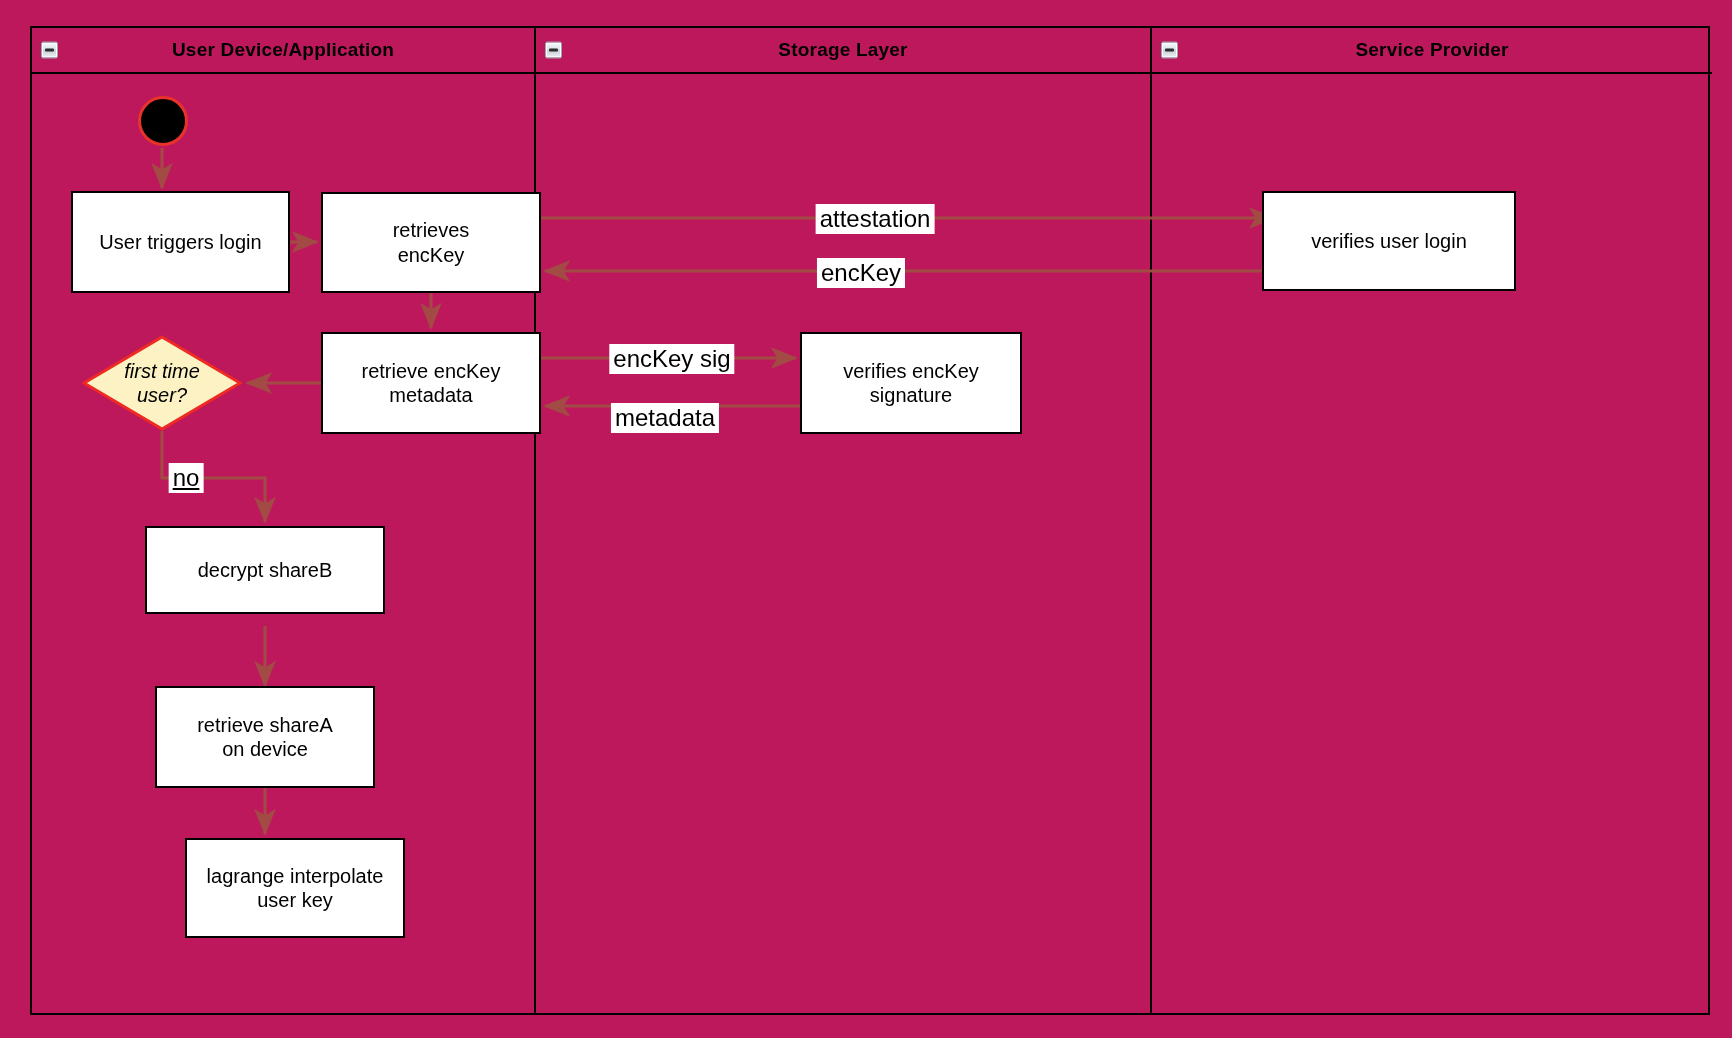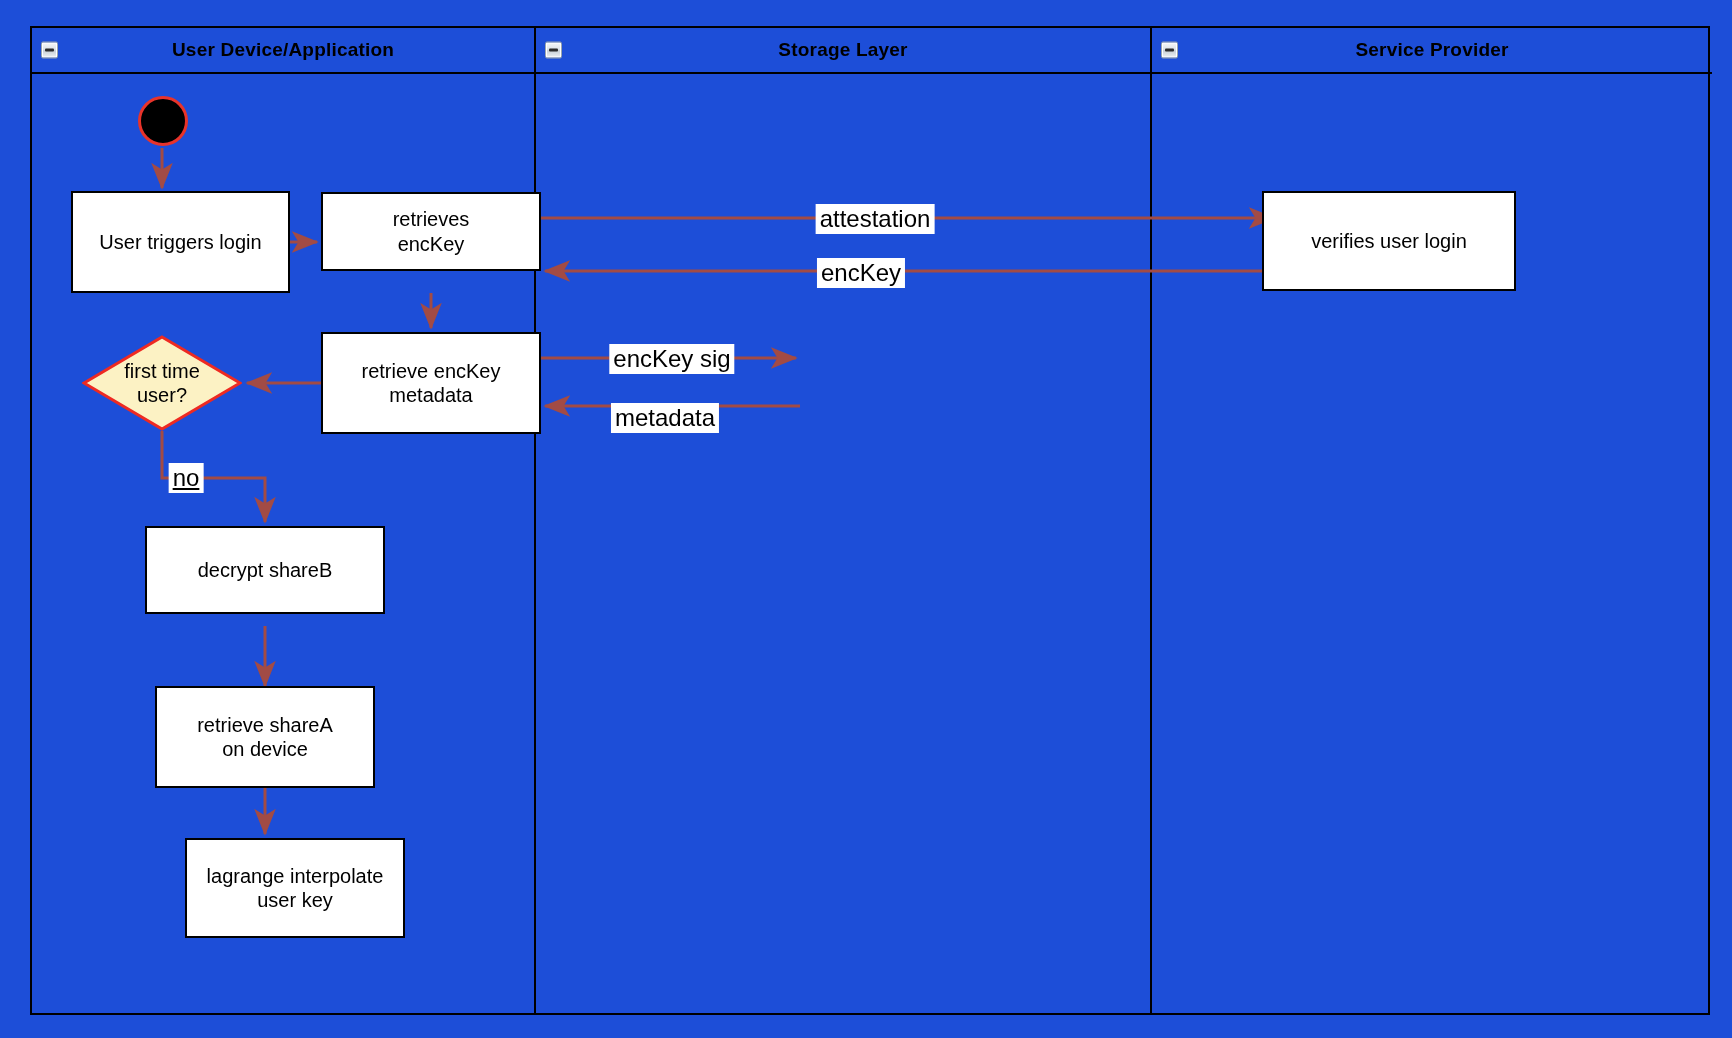--- a/index.html
+++ b/index.html
@@ -5,21 +5,21 @@
   html, body {
     margin: 0;
     padding: 0;
     background: #ffffff;
     font-family: "Liberation Sans", sans-serif;
   }
   #canvas {
     position: relative;
     width: 1732px;
     height: 1038px;
-    background: #1d4ed8;
+    background: #be185d;
     overflow: hidden;
   }
   
   .pool {
     position: absolute;
     left: 30px;
     top: 26px;
     width: 1680px;
     height: 989px;
     border: 2px solid #000000;
@@ -92,20 +92,21 @@
   }
   .start-node {
     position: absolute;
     box-sizing: border-box;
     border-radius: 50%;
     background: #000000;
     border: 3px solid #e8332a;
   }
   .decision {
     position: absolute;
+    font-style: italic;
   }
   .decision .dlabel {
     position: absolute;
     left: 0;
     top: 0;
     width: 100%;
     height: 100%;
     display: flex;
     align-items: center;
     justify-content: center;
@@ -195,21 +196,21 @@
       <path d="M265,626 L265,686" marker-end="url(#arrowhead)"></path>
 
       <path d="M265,788 L265,834" marker-end="url(#arrowhead)"></path>
     </g>
   </svg>
 
   <div class="start-node" style="left:138px; top:96px; width:50px; height:50px;"></div>
 
   <div class="node" style="left:71px; top:191px; width:219px; height:102px;">User triggers login</div>
 
-  <div class="node" style="left:321px; top:192px; width:220px; height:79px;">retrieves
+  <div class="node" style="left:321px; top:192px; width:220px; height:101px;">retrieves
 encKey</div>
 
   <div class="node" style="left:321px; top:332px; width:220px; height:102px;">retrieve encKey
 metadata</div>
 
   <div class="decision" style="left:82px; top:335px; width:160px; height:96px;">
     <svg width="160" height="96" viewBox="0 0 160 96">
       <polygon points="80,2 158,48 80,94 2,48" fill="#FCF2C4" stroke="#EE2A22" stroke-width="3"></polygon>
     </svg>
     <div class="dlabel">first time
@@ -217,20 +218,22 @@
   </div>
 
   <div class="node" style="left:145px; top:526px; width:240px; height:88px;">decrypt shareB</div>
 
   <div class="node" style="left:155px; top:686px; width:220px; height:102px;">retrieve shareA
 on device</div>
 
   <div class="node" style="left:155px; top:838px; width:220px; height:100px;margin-left:30px;">lagrange interpolate
 user key</div>
 
+  <div class="node" style="left:800px; top:332px; width:222px; height:102px;">verifies encKey
+signature</div>
 
   <div class="node" style="left:1262px; top:191px; width:254px; height:100px;">verifies user login</div>
 
   <div class="edge-label" style="left:875px; top:219px;">attestation</div>
 
   <div class="edge-label" style="left:861px; top:273px;">encKey</div>
 
   <div class="edge-label" style="left:672px; top:359px;">encKey sig</div>
 
   <div class="edge-label" style="left:665px; top:418px;">metadata</div>

